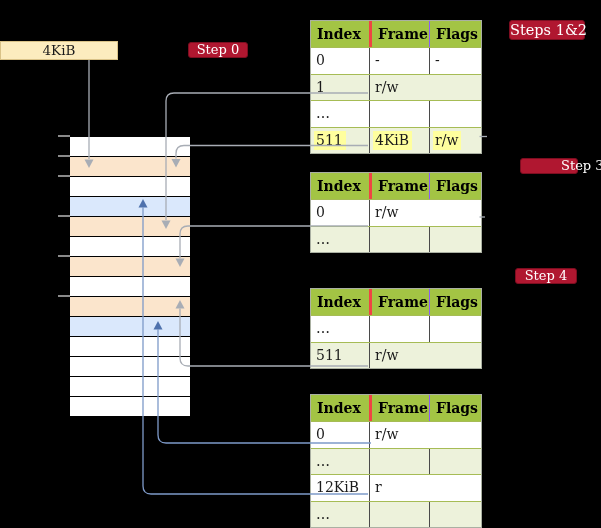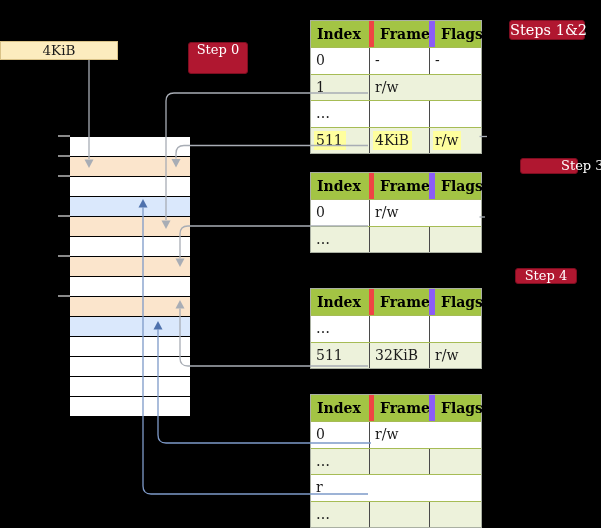--- a/index.html
+++ b/index.html
@@ -17,21 +17,21 @@
     color:var(--text-dark);font-size:13.5px;line-height:17px;text-align:center;
     z-index:3;
   }
 
   
   .badge{
     position:absolute;background:var(--badge-red);color:#fff;
     border:1px solid var(--badge-border);border-radius:3px;box-sizing:border-box;
     text-align:center;z-index:4;white-space:nowrap;
   }
-  .badge.step0 {left:188px;top:42px;width:60px;height:32px;font-size:13px;line-height:14px;}
+  .badge.step0 {left:188px;top:42px;width:60px;height:16px;font-size:13px;line-height:14px;}
   .badge.steps12{left:509px;top:20px;width:76px;height:20px;font-size:14.5px;line-height:18px;}
   .badge.step3 {left:520px;top:158px;width:58px;height:16px;font-size:13px;line-height:14px;padding-left:40px;}
   .badge.step4 {left:515px;top:268px;width:62px;height:16px;font-size:13px;line-height:14px;}
 
   
   .stack{
     position:absolute;left:70px;top:136px;width:120px;z-index:1;
     border-top:1px solid #000;box-sizing:border-box;
   }
   .mrow{height:19px;border-bottom:1px solid #000;}
@@ -49,22 +49,22 @@
     border:1px solid var(--table-outer-border);box-sizing:content-box;
     z-index:2;background:#fff;
   }
   .pt1{top:20px;} .pt2{top:172px;} .pt3{top:288px;} .pt4{top:394px;}
   .thead{display:flex;height:26px;background:var(--table-header-green);}
   .hcell{
     color:#000000;font-weight:bold;font-size:14px;line-height:26px;
     padding-left:6px;box-sizing:border-box;
   }
   .hcell:nth-child(1){width:58px;}
-  .hcell:nth-child(2){width:60px;border-left:5px solid #ef4444;}
-  .hcell:nth-child(3){width:52px;border-left:6px solid #8b5cf6;}
+  .hcell:nth-child(2){width:60px;border-left:3px solid #ef4444;}
+  .hcell:nth-child(3){width:52px;border-left:1px solid #8b5cf6;}
   .trow{display:flex;height:25.5px;border-top:1px solid var(--row-separator);background:var(--table-row-white);}
   .trow.shaded{background:var(--table-row-green);}
   .tcell{
     color:var(--text-dark);font-size:14px;line-height:25px;
     padding-left:5px;box-sizing:border-box;overflow:hidden;white-space:nowrap;
   }
   .tcell:nth-child(1){width:58px;}
   .tcell:nth-child(2){width:60px;border-left:1px solid var(--col-separator);}
   .tcell:nth-child(3){width:52px;border-left:1px solid var(--col-separator);}
   .hl{background:var(--highlight-yellow);padding:1px 3px 2px 2px;margin-left:-2px;}
@@ -160,40 +160,40 @@
         <div class="hcell">Frame</div>
         <div class="hcell">Flags</div>
       </div>
       <div class="trow">
         <div class="tcell"><span>…</span></div>
         <div class="tcell"></div>
         <div class="tcell"></div>
       </div>
       <div class="trow shaded">
         <div class="tcell"><span>511</span></div>
-        <div class="tcell"><span>32KiB</span></div>
         <div class="tcell"><span>r/w</span></div>
       </div>
     </div>
   <div class="ptable pt4">
       <div class="thead">
         <div class="hcell">Index</div>
         <div class="hcell">Frame</div>
         <div class="hcell">Flags</div>
       </div>
       <div class="trow">
         <div class="tcell"><span>0</span></div>
         <div class="tcell"><span>r/w</span></div>
       </div>
       <div class="trow shaded">
         <div class="tcell"><span>…</span></div>
         <div class="tcell"></div>
         <div class="tcell"></div>
       </div>
       <div class="trow">
+        <div class="tcell"><span>12KiB</span></div>
         <div class="tcell"><span>r</span></div>
       </div>
       <div class="trow shaded">
         <div class="tcell"><span>…</span></div>
         <div class="tcell"></div>
         <div class="tcell"></div>
       </div>
     </div>
 
   <svg class="overlay" width="601" height="528" viewBox="0 0 601 528">

